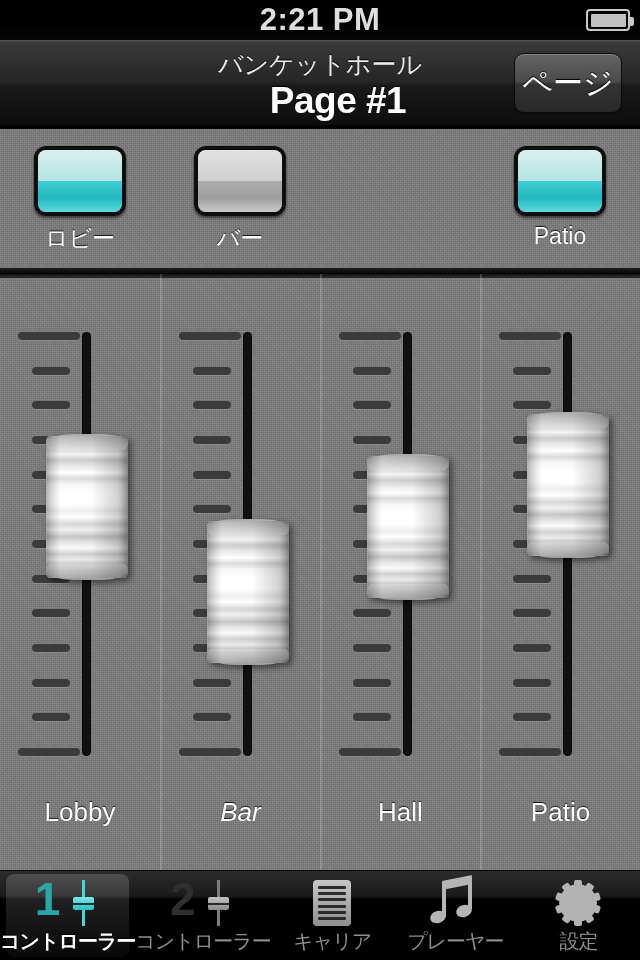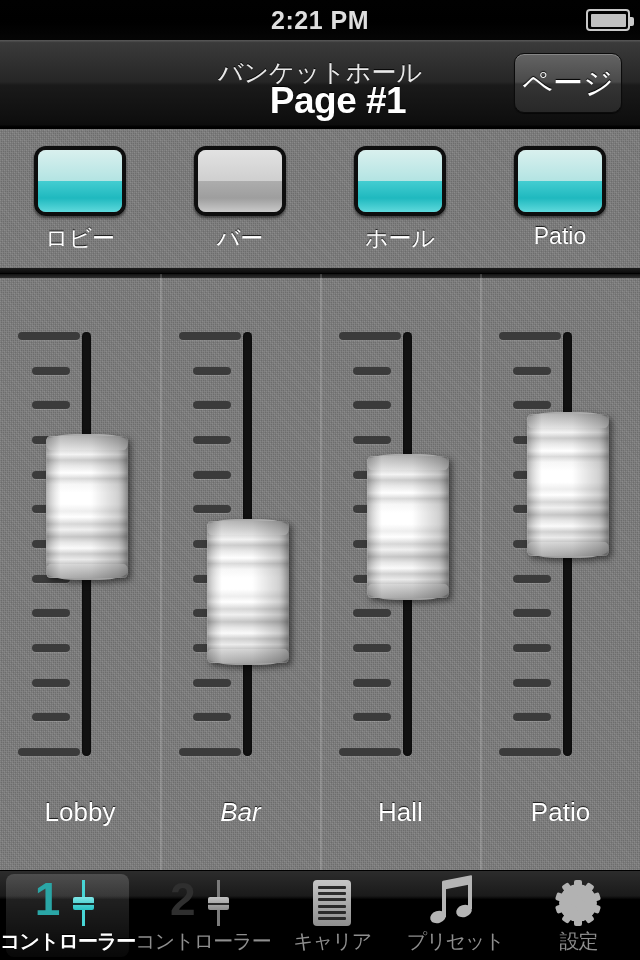--- a/index.html
+++ b/index.html
@@ -25,40 +25,40 @@
             border-bottom-color:transparent; border-left-color:transparent;
             border-right-color:transparent; border-radius:50%; left:50%;
             transform:translateX(-50%); }
   .wifi i.a { width:28px; height:28px; top:3px; }
   .wifi i.b { width:18px; height:18px; top:8px; }
   .wifi i.c { width:8px;  height:8px;  top:13px; }
   .wifi u { position:absolute; left:50%; bottom:0px; width:6px; height:6px;
             margin-left:-3px; background:#d2d2d2; border-radius:50%; }
   .sb-time {
     position:absolute; left:0; right:0; text-align:center;
-    color:#dedede; font-size:25px; font-weight:bold; letter-spacing:0.5px;
+    color:#dedede; font-size:31px; font-weight:bold; letter-spacing:0.5px;
   }
   .sb-right { position:absolute; right:10px; top:50%; transform:translateY(-50%);
               display:flex; align-items:center; }
   .battery { position:relative; width:44px; height:22px;
              border:2.5px solid #c8c8c8; border-radius:4px; }
   .battery .fill { position:absolute; top:2.5px; left:2.5px; right:2.5px; bottom:2.5px;
                    background:#c0c0c0; border-radius:1px; }
   .battery .cap { position:absolute; right:-6px; top:6px; width:4px; height:9px;
                   background:#c8c8c8; border-radius:0 2px 2px 0; }
 
   
   .navbar {
     position:absolute; top:40px; left:0; width:640px; height:88px;
     background:linear-gradient(to bottom,#5a5a5a 0%,#3a3a3a 3%,#262626 48%,#1a1a1a 52%,#0d0d0d 97%,#000 100%);
     border-bottom:1px solid #000;
   }
   .nav-sub {
     position:absolute; top:8px; left:0; right:0; text-align:center;
-    color:#e9e9e9; font-size:25px; text-shadow:0 -1px 0 #000;margin-top:8px;
+    color:#e9e9e9; font-size:25px; text-shadow:0 -1px 0 #000;
   }
   .nav-title {
     position:absolute; top:40px; left:0; right:0; text-align:center;
     color:#fff; font-size:37px; font-weight:bold; text-shadow:0 -1px 1px #000;
     letter-spacing:-0.5px;
     padding-left:36px;
   }
   .nav-btn {
     position:absolute; right:18px; top:13px; width:108px; height:60px;
     border-radius:10px; border:1px solid #0b0b0b;
@@ -270,27 +270,20 @@
           <span class="bot"></span>
         </div>
         <div class="btnlabel">バー</div>
       </div>
       <div class="btncell" style="left: 0px;">
         <div class="togglebtn on">
           <span class="top"></span>
           <span class="bot"></span>
         </div>
         <div class="btnlabel">ロビー</div>
-      </div>
-      <div class="btncell" style="left: 320px;">
-        <div class="togglebtn on">
-          <span class="top"></span>
-          <span class="bot"></span>
-        </div>
-        <div class="btnlabel">ホール</div>
       </div>
       <div class="btncell" style="left: 480px;">
         <div class="togglebtn on">
           <span class="top"></span>
           <span class="bot"></span>
         </div>
         <div class="btnlabel">Patio</div>
       </div>
     </div>
 
@@ -441,21 +434,21 @@
       <div class="tab idle">
         <div class="ico">
           <span class="noteico">
             <span class="beam"></span>
             <span class="stem1"></span>
             <span class="stem2"></span>
             <span class="head1"></span>
             <span class="head2"></span>
           </span>
         </div>
-        <div class="lbl">プリセット</div>
+        <div class="lbl">プレーヤー</div>
       </div>
       <div class="tab idle">
         <div class="ico">
           <span class="gearico">
             <span class="tooth" style="transform:rotate(0deg)"></span>
             <span class="tooth" style="transform:rotate(36deg)"></span>
             <span class="tooth" style="transform:rotate(72deg)"></span>
             <span class="tooth" style="transform:rotate(108deg)"></span>
             <span class="tooth" style="transform:rotate(144deg)"></span>
             <span class="ring"></span>

